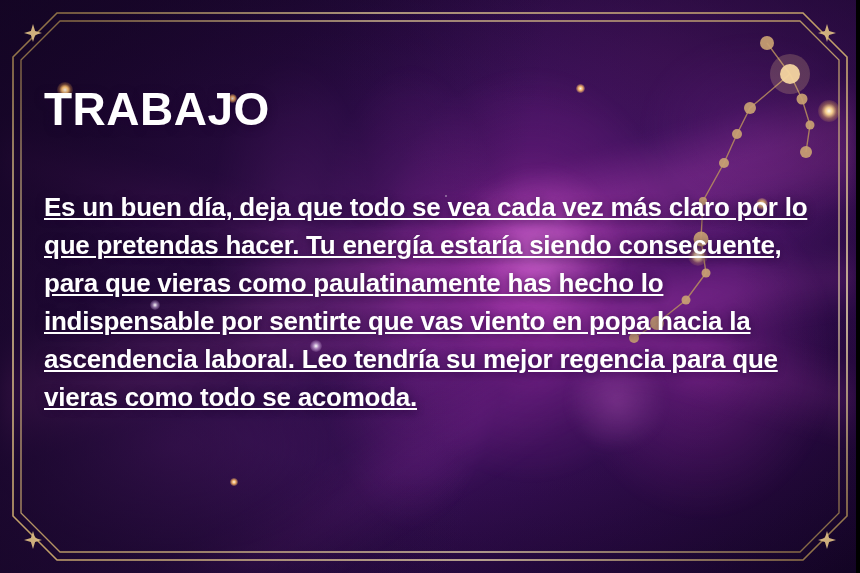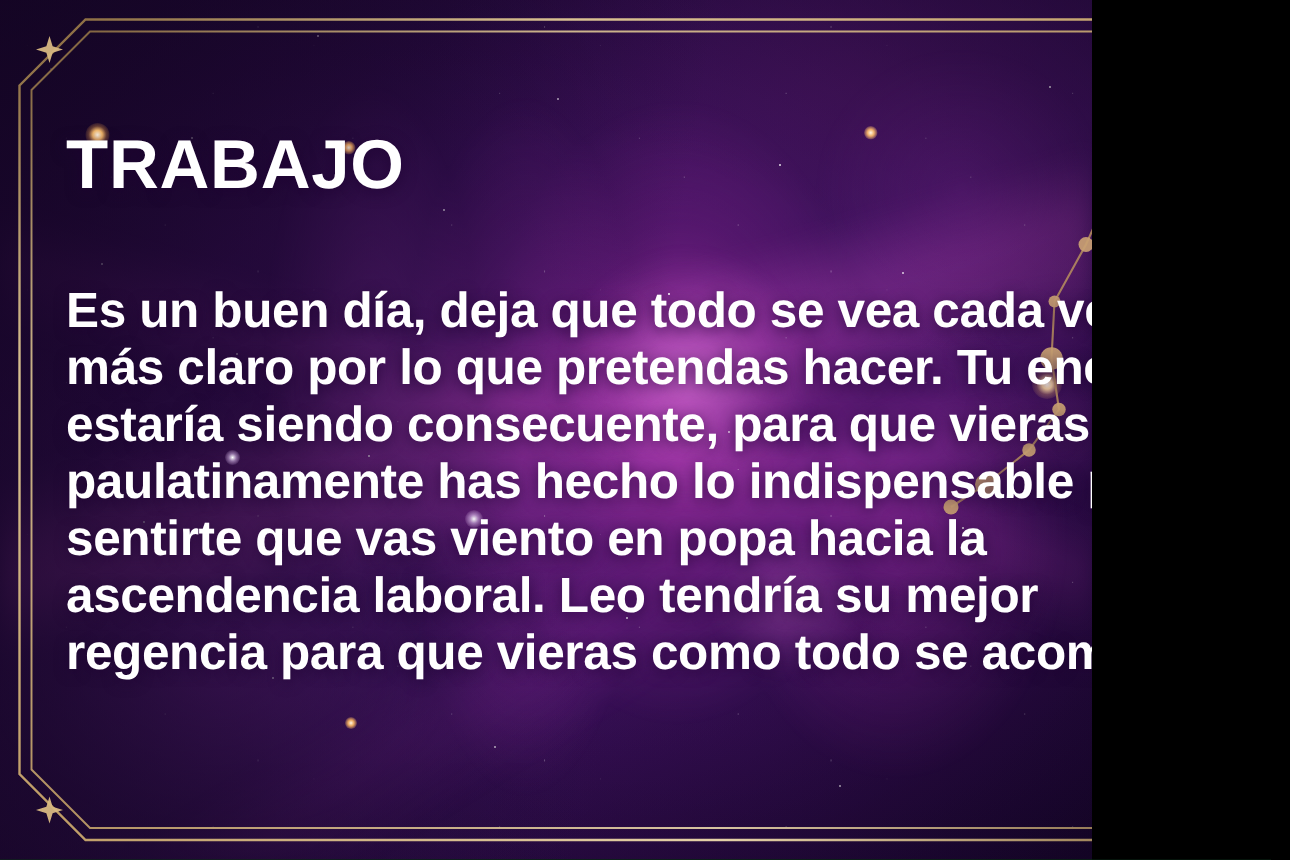--- a/index.html
+++ b/index.html
@@ -3,25 +3,25 @@
 <meta charset="utf-8">
 <title>Horoscopo Trabajo</title>
 <style>
   html, body {
     margin: 0;
     padding: 0;
     background: #000;
   }
   #card {
     position: relative;
-    width: 728px;
+    width: 856px;
     height: 573px;
     overflow: hidden;
     font-family: "Liberation Sans", sans-serif;
-    background: #14532d;
+    background: #0c4a6e;
     isolation: isolate;
   }
 
   
   .bg-layer {
     position: absolute;
     inset: 0;
     pointer-events: none;
   }
 
@@ -141,25 +141,26 @@
     line-height: 1;
     font-weight: 700;
     letter-spacing: .5px;
     text-shadow: 0 2px 10px rgba(30,0,50,.75);
   }
   #body-copy {
     margin: 0;
     padding-top: 56px;
     width: 780px;
     color: #ffffff;
-    font-size: 33px;
+    font-size: 26px;
     line-height: 38px;
     font-weight: 700;
     letter-spacing: -.25px;
     text-shadow: 0 2px 9px rgba(28,0,48,.70);
+    text-decoration: underline;
   }
 </style>
 </head>
 <body>
 
 <div id="card">
 
   <div class="bg-layer" id="bg-base"></div>
   <div class="bg-layer" id="bg-nebula"></div>
   <div class="bg-layer" id="bg-streaks"></div>

